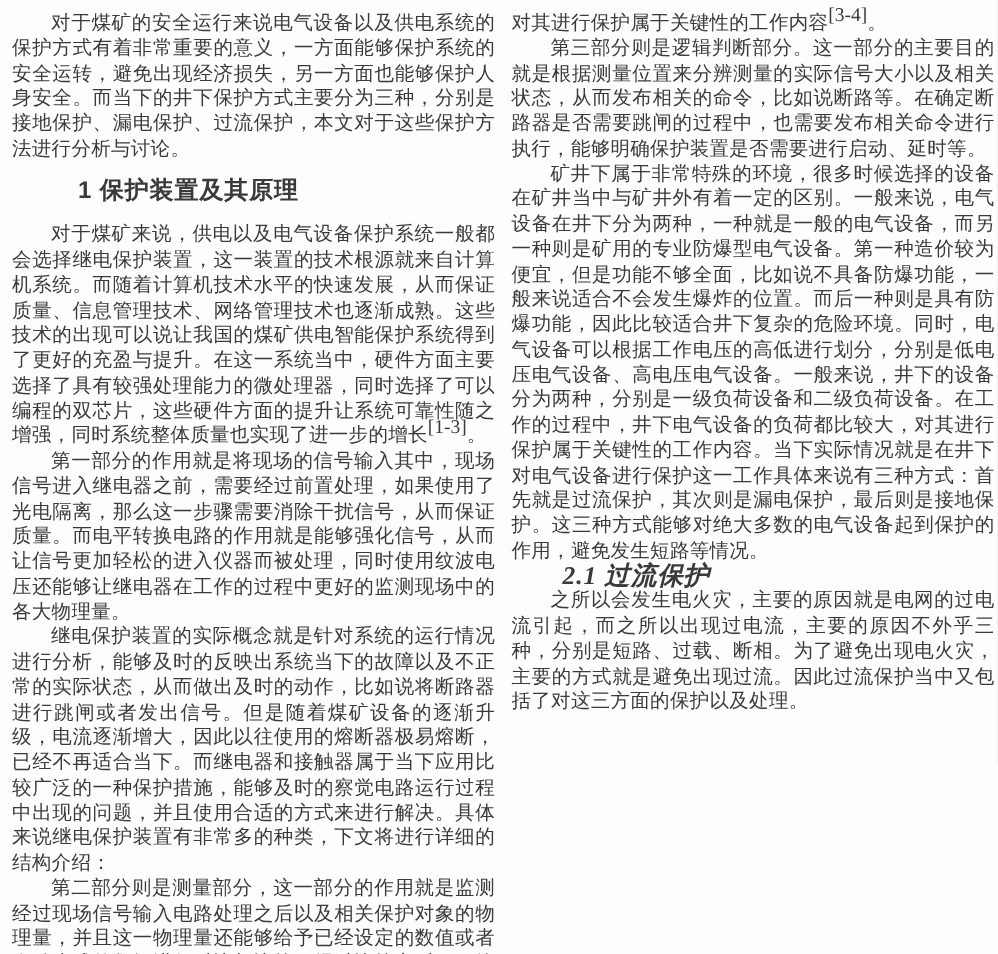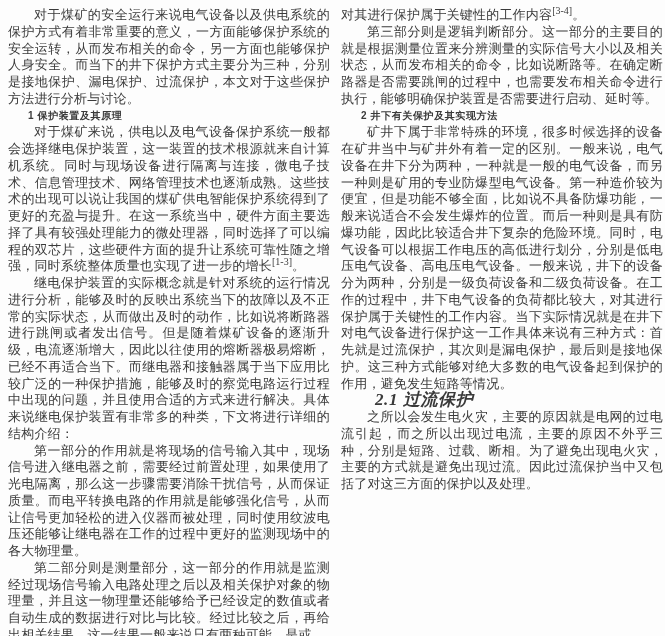--- a/index.html
+++ b/index.html
@@ -23,53 +23,52 @@
     line-height:16.75px;
     text-align:justify;
     letter-spacing:0.2px;
   }
   .col{width:322px;flex:0 0 322px;}
   .para{text-indent:2em;margin:0;}
   .para-cont{text-indent:0;margin:0;}
   .heading-1{
     font-weight:bold;
     text-indent:2em;
-    margin:0;
+    margin:12px;
     font-family:"Liberation Sans","DejaVu Sans",sans-serif;
-    font-size:10px;
+    font-size:16px;
     letter-spacing:0.6px;
   }
   .heading-2{
     font-weight:bold;
     font-style:italic;
     text-indent:2em;
     margin:0;
     font-size:17px;
     letter-spacing:0.6px;
   }
   sup.cite{
-    font-size:10px;
+    font-size:13px;
     line-height:0;
     vertical-align:super;
     letter-spacing:0;
   }
 </style>
 </head>
 <body>
 
 <div class="page">
   <div class="col">
-      <div class="para"><span>对于煤矿的安全运行来说电气设备以及供电系统的保护方式有着非常重要的意义，一方面能够保护系统的安全运转，从而发布相关的命令，另一方面也能够保护人身安全。而当下的井下保护方式主要分为三种，分别是接地保护、漏电保护、过流保护，本文对于这些保护方法进行分析与讨论。</span></div>
+      <div class="para"><span>对于煤矿的安全运行来说电气设备以及供电系统的保护方式有着非常重要的意义，一方面能够保护系统的安全运转，避免出现经济损失，另一方面也能够保护人身安全。而当下的井下保护方式主要分为三种，分别是接地保护、漏电保护、过流保护，本文对于这些保护方法进行分析与讨论。</span></div>
       <div class="heading-1"><span>1 保护装置及其原理</span></div>
-      <div class="para"><span>对于煤矿来说，供电以及电气设备保护系统一般都会选择继电保护装置，这一装置的技术根源就来自计算机系统。同时与现场设备进行隔离与连接，微电子技术、信息管理技术、网络管理技术也逐渐成熟。这些技术的出现可以说让我国的煤矿供电智能保护系统得到了更好的充盈与提升。在这一系统当中，硬件方面主要选择了具有较强处理能力的微处理器，同时选择了可以编程的双芯片，这些硬件方面的提升让系统可靠性随之增强，同时系统整体质量也实现了进一步的增长</span><sup class="cite">[1-3]</sup><span>。</span></div>
+      <div class="para"><span>对于煤矿来说，供电以及电气设备保护系统一般都会选择继电保护装置，这一装置的技术根源就来自计算机系统。而随着计算机技术水平的快速发展，从而保证质量、信息管理技术、网络管理技术也逐渐成熟。这些技术的出现可以说让我国的煤矿供电智能保护系统得到了更好的充盈与提升。在这一系统当中，硬件方面主要选择了具有较强处理能力的微处理器，同时选择了可以编程的双芯片，这些硬件方面的提升让系统可靠性随之增强，同时系统整体质量也实现了进一步的增长</span><sup class="cite">[1-3]</sup><span>。</span></div>
+      <div class="para"><span>第一部分的作用就是将现场的信号输入其中，现场信号进入继电器之前，需要经过前置处理，如果使用了光电隔离，那么这一步骤需要消除干扰信号，从而保证质量。而电平转换电路的作用就是能够强化信号，从而让信号更加轻松的进入仪器而被处理，同时使用纹波电压还能够让继电器在工作的过程中更好的监测现场中的各大物理量。</span></div>
       <div class="para"><span>继电保护装置的实际概念就是针对系统的运行情况进行分析，能够及时的反映出系统当下的故障以及不正常的实际状态，从而做出及时的动作，比如说将断路器进行跳闸或者发出信号。但是随着煤矿设备的逐渐升级，电流逐渐增大，因此以往使用的熔断器极易熔断，已经不再适合当下。而继电器和接触器属于当下应用比较广泛的一种保护措施，能够及时的察觉电路运行过程中出现的问题，并且使用合适的方式来进行解决。具体来说继电保护装置有非常多的种类，下文将进行详细的结构介绍：</span></div>
-      <div class="para"><span>第一部分的作用就是将现场的信号输入其中，现场信号进入继电器之前，需要经过前置处理，如果使用了光电隔离，那么这一步骤需要消除干扰信号，从而保证质量。而电平转换电路的作用就是能够强化信号，从而让信号更加轻松的进入仪器而被处理，同时使用纹波电压还能够让继电器在工作的过程中更好的监测现场中的各大物理量。</span></div>
       <div class="para"><span>第二部分则是测量部分，这一部分的作用就是监测经过现场信号输入电路处理之后以及相关保护对象的物理量，并且这一物理量还能够给予已经设定的数值或者自动生成的数据进行对比与比较。经过比较之后，再给出相关结果，这一结果一般来说只有两种可能，是或</span></div>
     </div>
   <div class="col">
       <div class="para-cont"><span>对其进行保护属于关键性的工作内容</span><sup class="cite">[3-4]</sup><span>。</span></div>
       <div class="para"><span>第三部分则是逻辑判断部分。这一部分的主要目的就是根据测量位置来分辨测量的实际信号大小以及相关状态，从而发布相关的命令，比如说断路等。在确定断路器是否需要跳闸的过程中，也需要发布相关命令进行执行，能够明确保护装置是否需要进行启动、延时等。</span></div>
-      <div class="heading-1"><span>2 井下有关保护及其实现方法</span></div>
       <div class="para"><span>矿井下属于非常特殊的环境，很多时候选择的设备在矿井当中与矿井外有着一定的区别。一般来说，电气设备在井下分为两种，一种就是一般的电气设备，而另一种则是矿用的专业防爆型电气设备。第一种造价较为便宜，但是功能不够全面，比如说不具备防爆功能，一般来说适合不会发生爆炸的位置。而后一种则是具有防爆功能，因此比较适合井下复杂的危险环境。同时，电气设备可以根据工作电压的高低进行划分，分别是低电压电气设备、高电压电气设备。一般来说，井下的设备分为两种，分别是一级负荷设备和二级负荷设备。在工作的过程中，井下电气设备的负荷都比较大，对其进行保护属于关键性的工作内容。当下实际情况就是在井下对电气设备进行保护这一工作具体来说有三种方式：首先就是过流保护，其次则是漏电保护，最后则是接地保护。这三种方式能够对绝大多数的电气设备起到保护的作用，避免发生短路等情况。</span></div>
       <div class="heading-2"><span>2.1 过流保护</span></div>
       <div class="para"><span>之所以会发生电火灾，主要的原因就是电网的过电流引起，而之所以出现过电流，主要的原因不外乎三种，分别是短路、过载、断相。为了避免出现电火灾，主要的方式就是避免出现过流。因此过流保护当中又包括了对这三方面的保护以及处理。</span></div>
     </div>
 </div>
 
 </body></html>

